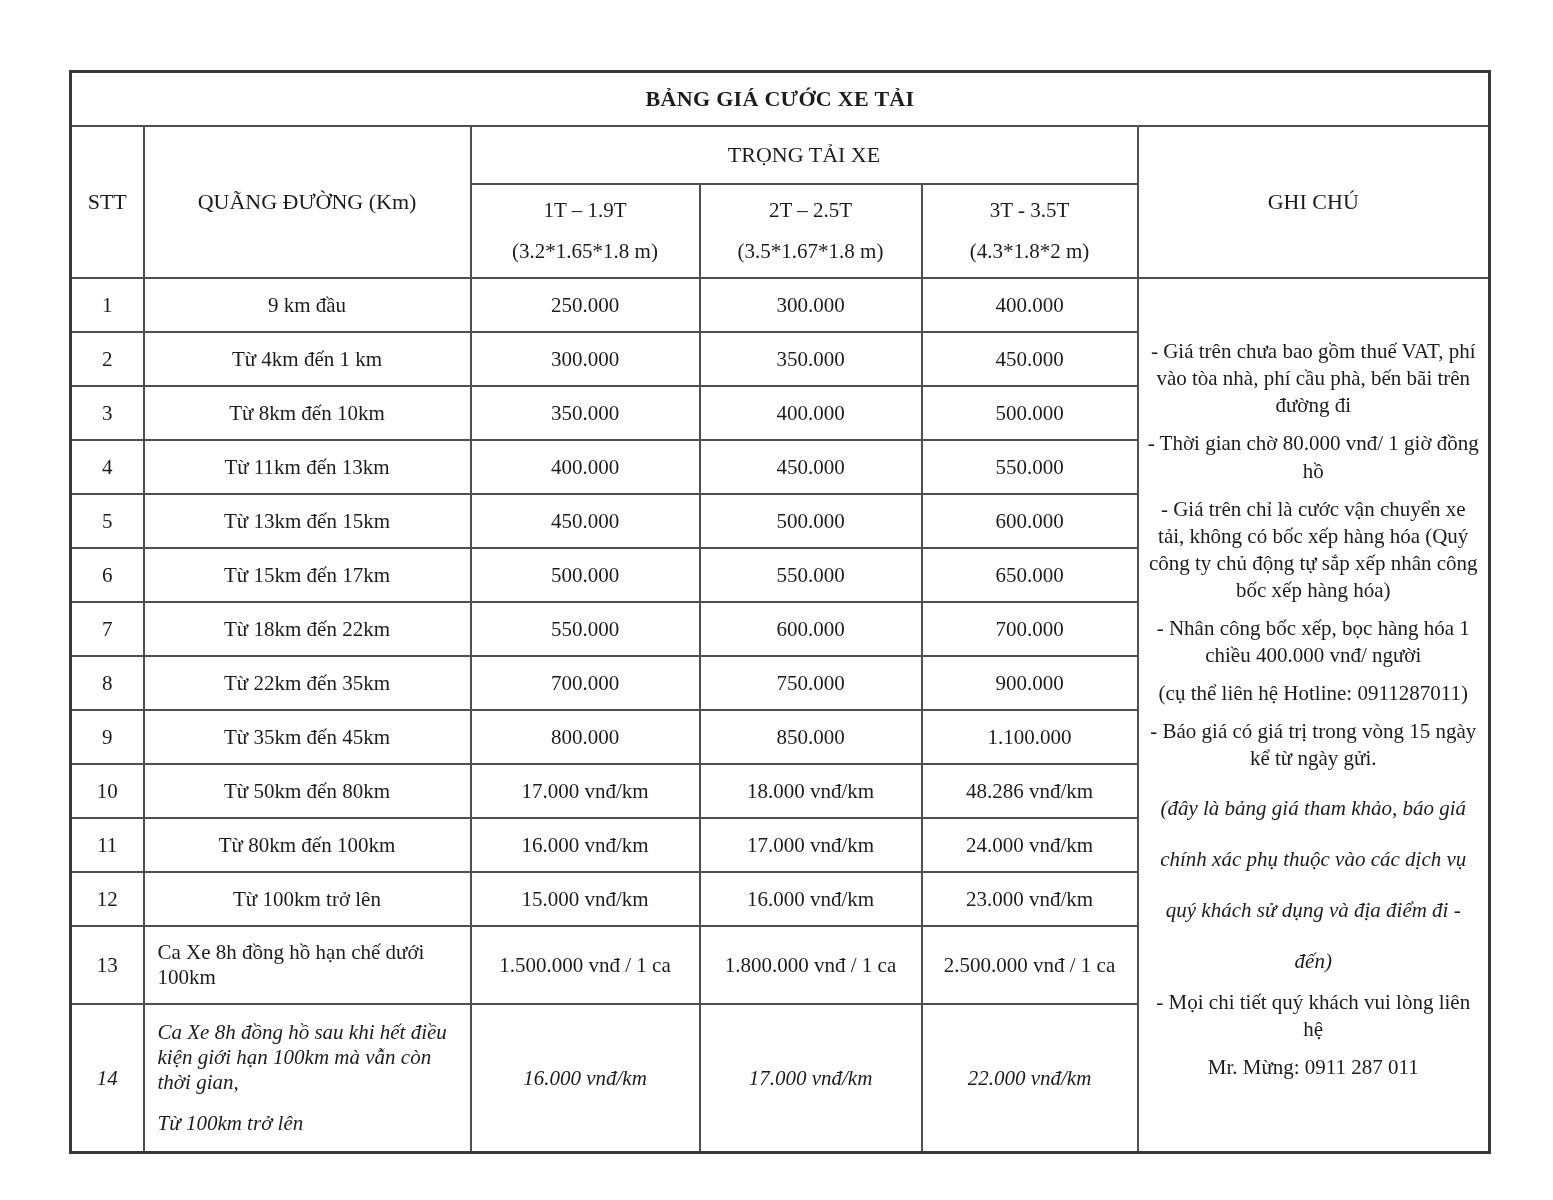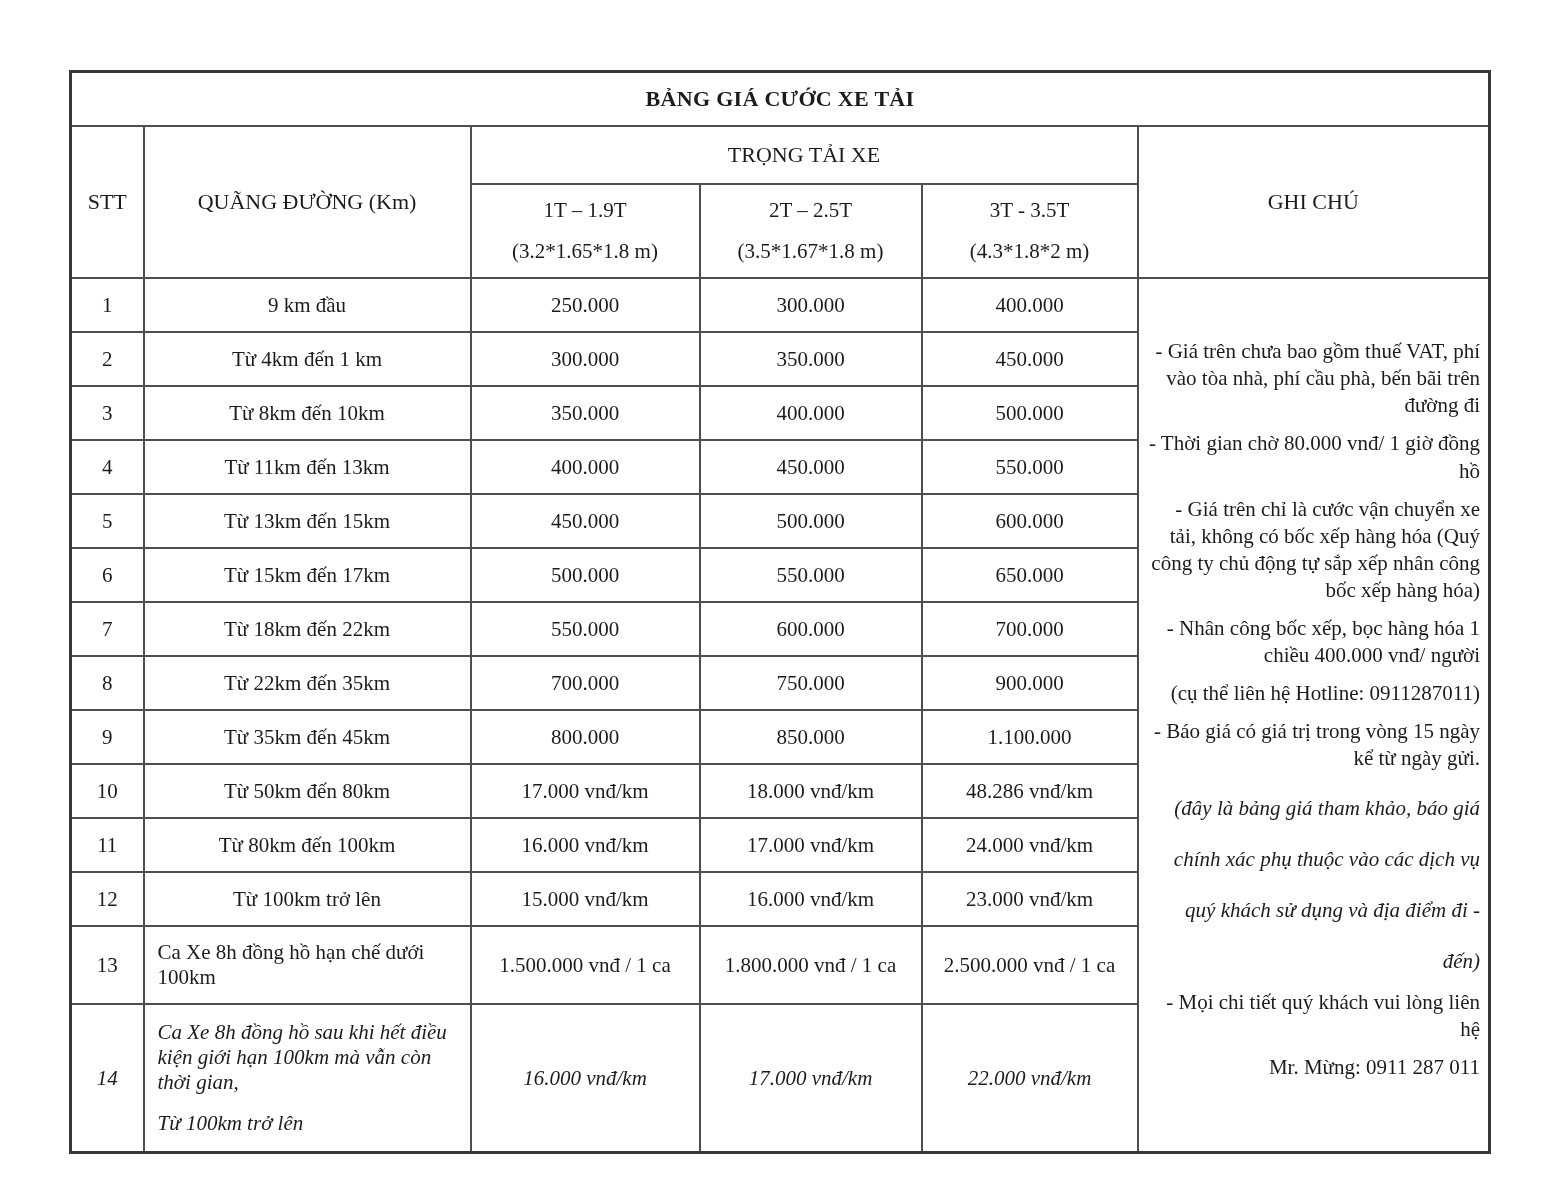--- a/index.html
+++ b/index.html
@@ -80,21 +80,20 @@
   .distance-second { margin-top: 16px; }
 
   .notes-cell {
     vertical-align: top;
     text-align: left;
     padding: 24px 12px 10px 14px;
     line-height: 1.29;
   }
   .note {
     margin: 0 0 11px 0;
-    text-align: right;
   }
   .note-italic {
     font-style: italic;
     line-height: 2.42;
     margin: 0 0 2px 0;
   }
 </style>
 </head>
 <body>
 

